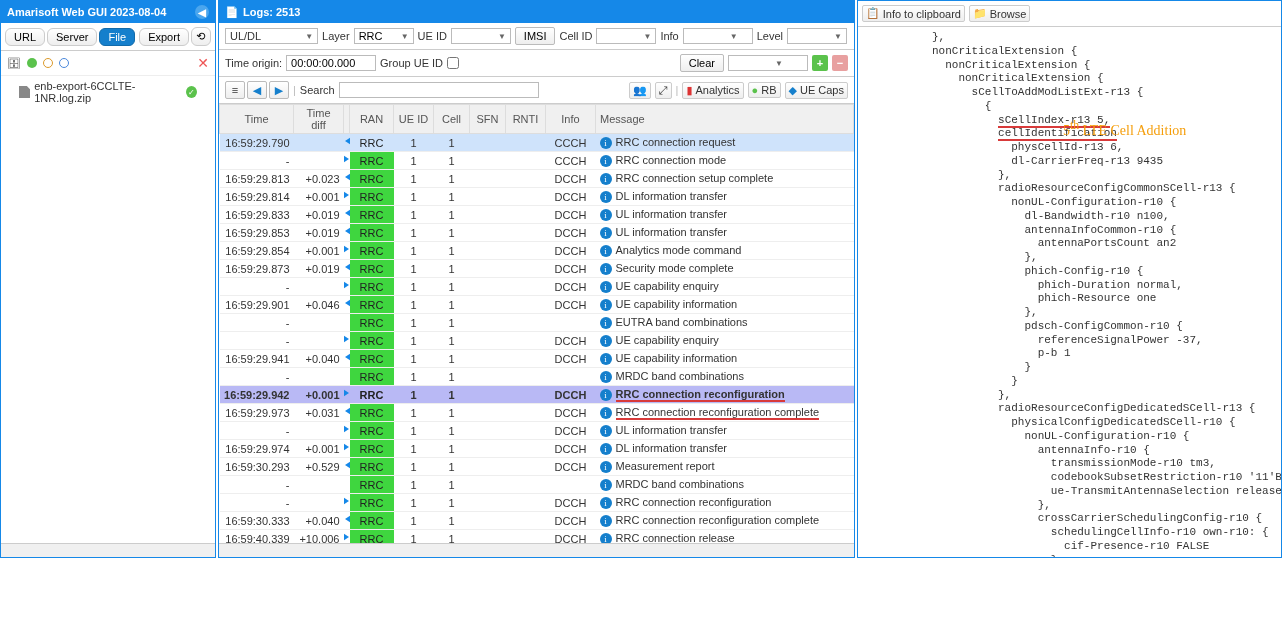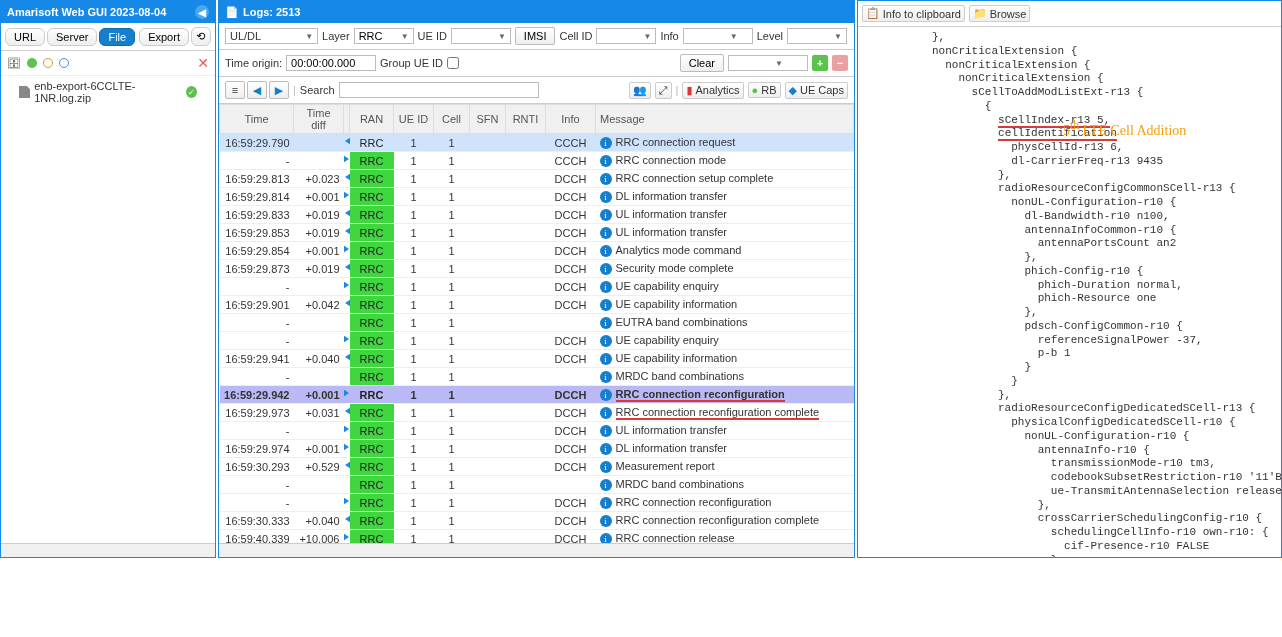--- a/index.html
+++ b/index.html
@@ -324,21 +324,21 @@
               <td class="ran-cell" style="text-align: center;">RRC</td>
               <td style="text-align: center;">1</td>
               <td style="text-align: center;">1</td>
               <td style="text-align: center;"></td>
               <td style="text-align: center;"></td>
               <td style="text-align: center;">DCCH</td>
               <td><span class="info-i">i</span><span>UE capability enquiry</span></td>
             </tr>
             <tr>
               <td style="text-align: right;">16:59:29.901</td>
-              <td style="text-align: right;">+0.042</td>
+              <td style="text-align: right;">+0.046</td>
               <td class="dir-cell">
                 <span class="arr-blue arr-left"></span>
               </td>
               <td class="ran-cell" style="text-align: center;">RRC</td>
               <td style="text-align: center;">1</td>
               <td style="text-align: center;">1</td>
               <td style="text-align: center;"></td>
               <td style="text-align: center;"></td>
               <td style="text-align: center;">DCCH</td>
               <td><span class="info-i">i</span><span>UE capability information</span></td>

